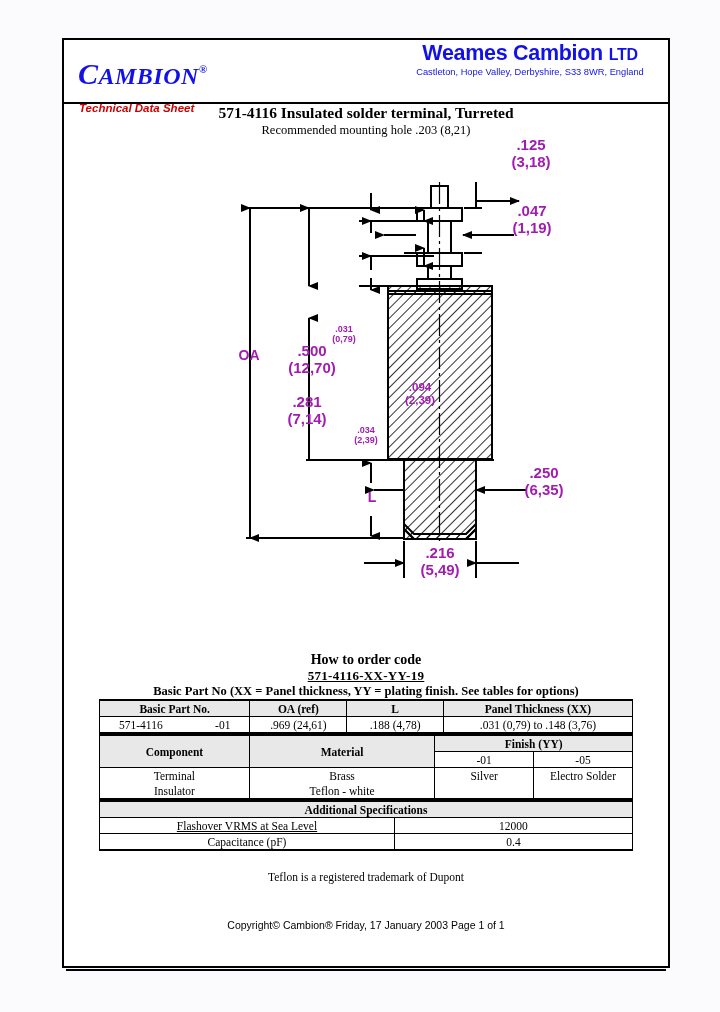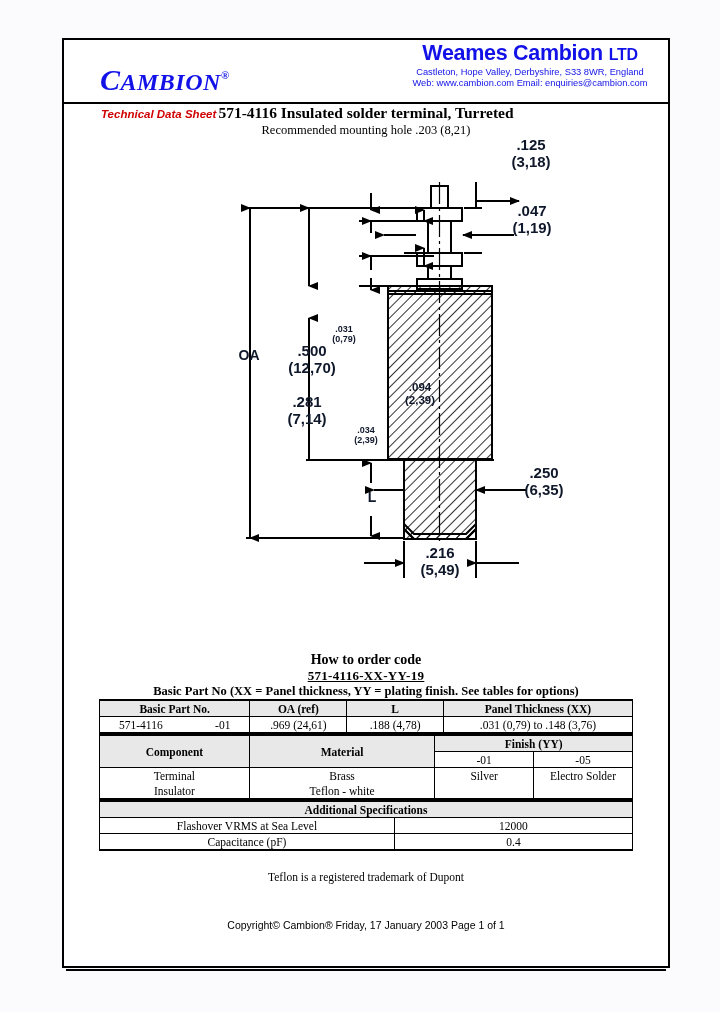--- a/index.html
+++ b/index.html
@@ -22,21 +22,21 @@
     border-bottom:2px solid #000;
   }
   
   .header{
     position:relative;
     height:64px;
     border-bottom:2px solid #000;
     box-sizing:border-box;
   }
   .hdr-left{
-    position:absolute;left:8px;top:18px;width:330px;height:60px;margin-left:22px;
+    position:absolute;left:8px;top:12px;width:330px;height:60px;
   }
   .logo{
     font-family:"Liberation Serif", serif;
     font-style:italic;font-weight:bold;
     color:#1212e8;
     font-size:30px;
     letter-spacing:0.5px;
     line-height:34px;
     padding-left:6px;
   }
@@ -70,21 +70,21 @@
     font-family:"Liberation Serif", serif;
     font-size:12.5px;
     margin-top:1px;
   }
   
   .drawing{position:relative;width:608px;height:512px;}
   .dimtxt{
     position:absolute;
     font-family:"Liberation Sans", sans-serif;
     font-weight:bold;
-    color:#0f172a;
+    color:#a21caf;
     text-align:center;
     line-height:15px;
     white-space:nowrap;
   }
   .dimtxt.big{font-size:15px;line-height:17px;}
   .dimtxt.med{font-size:11.5px;line-height:13px;}
   .dimtxt.sm{font-size:9px;line-height:10px;}
   .oa{font-size:14px;font-weight:bold;}
   
   .order{
@@ -133,21 +133,20 @@
 <div class="page">
 
   <div class="header">
     <div class="hdr-left">
       <div class="logo"><span>C</span><span class="small">AMBION</span><span class="reg">®</span></div>
       <div class="tds">Technical Data Sheet</div>
     </div>
     <div class="hdr-right">
       <div class="co-name"><span>Weames Cambion </span><span class="ltd">LTD</span></div>
       <div class="addr">Castleton, Hope Valley, Derbyshire, S33 8WR, England</div>
-      <div class="addr">Web: www.cambion.com Email: enquiries@cambion.com</div>
     </div>
   </div>
 
   <div class="title">571-4116 Insulated solder terminal, Turreted</div>
   <div class="subtitle">Recommended mounting hole .203 (8,21)</div>
 
   <div class="drawing">
     <svg width="608" height="512" viewBox="0 0 608 512">
       <defs>
         <pattern id="hatch" width="7" height="7" patternTransform="rotate(45)" patternUnits="userSpaceOnUse">
@@ -358,21 +357,21 @@
     </tr>
   </tbody>
     </table>
 
   <table class="dt tbl3">
     <tbody>
         <tr class="t-top rule-th">
       <th colspan="2">Additional Specifications</th>
     </tr>
     <tr class="rule-th">
-      <td style="width:296px;">Flashover VRMS at Sea Level</td>
+      <td style="width:296px;text-decoration:underline;">Flashover VRMS at Sea Level</td>
       <td style="width:238px;">12000</td>
     </tr>
     <tr class="t-bot">
       <td>Capacitance (pF)</td>
       <td>0.4</td>
     </tr>
   </tbody>
     </table>
 
   <div class="tm">Teflon is a registered trademark of Dupont</div>

